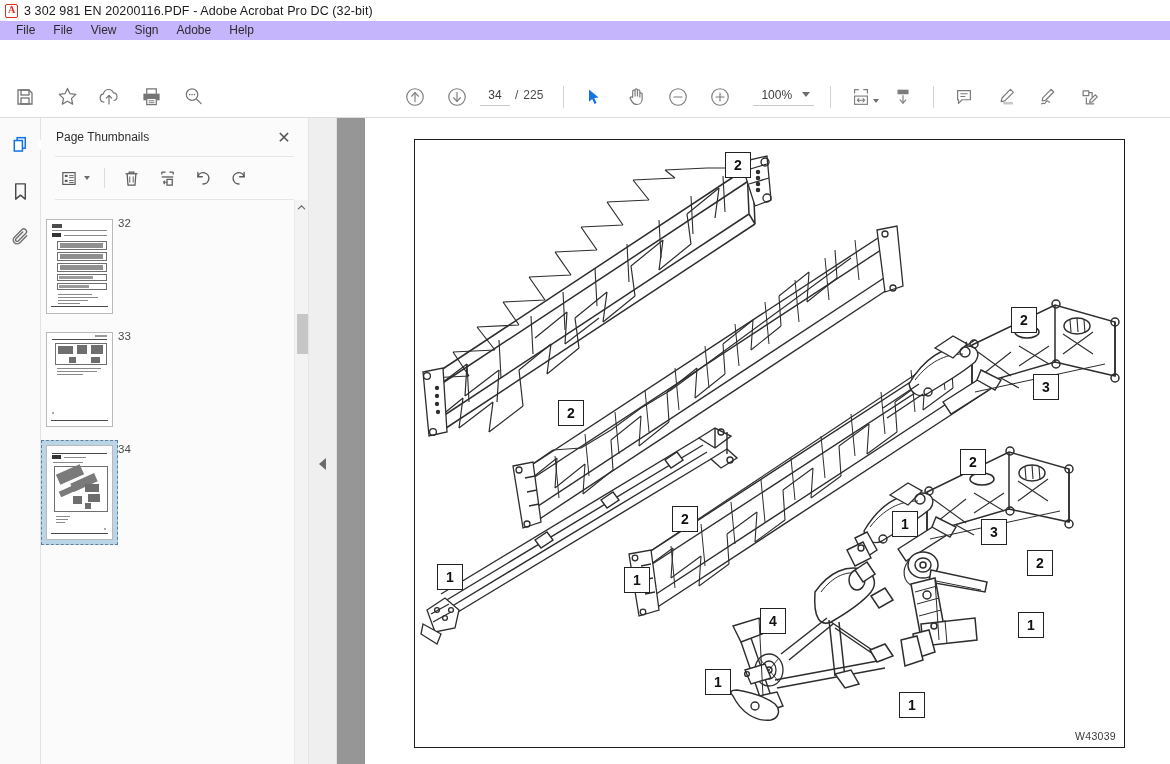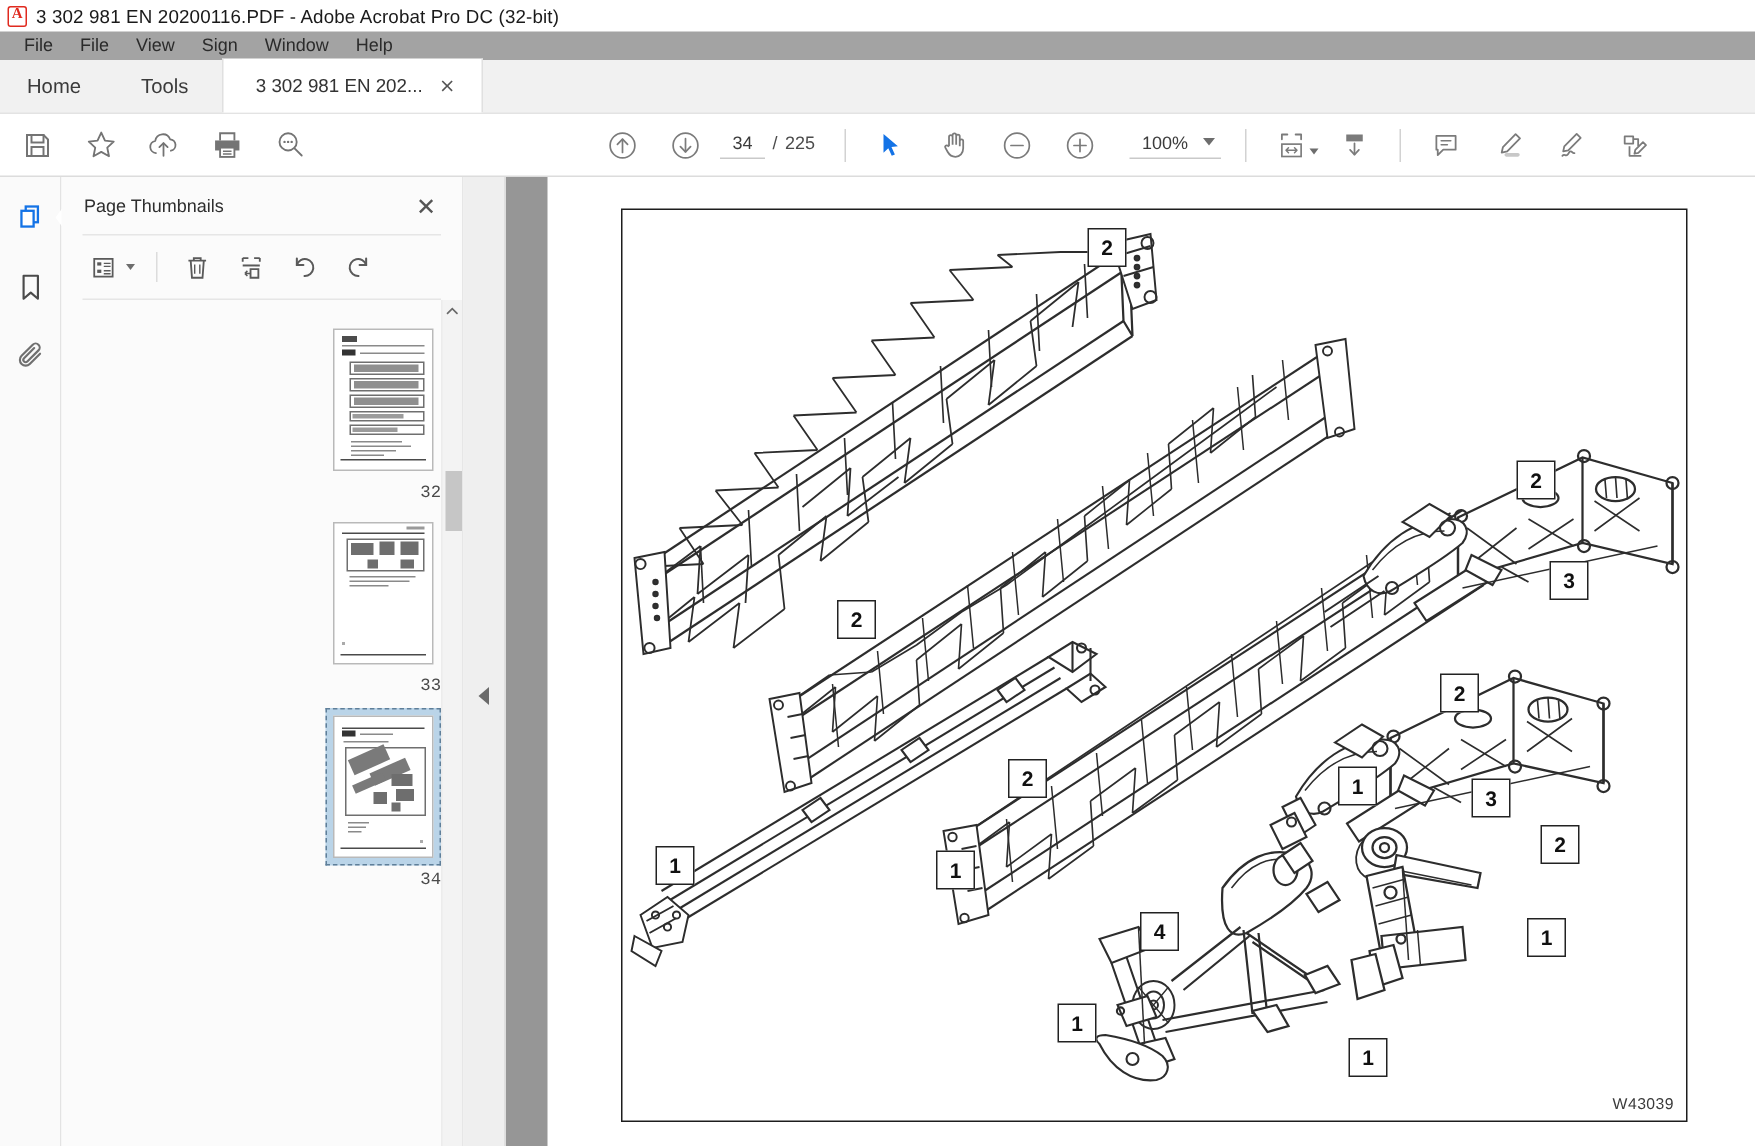--- a/index.html
+++ b/index.html
@@ -30,21 +30,21 @@
     text-align: center; font-family: "Liberation Serif", serif;
   }
   .titlebar .title-text {
     font-size: 12.5px; color: #1a1a1a; white-space: nowrap;
     letter-spacing: .1px;
   }
 
   
   .menubar {
     position: absolute; top: 21px; left: 0; width: 1170px; height: 19px;
-    background: #a3a3a3; display: flex; align-items: center;
+    background: #c4b5fd; display: flex; align-items: center;
     padding-left: 7px;
   }
   .menubar .mi {
     font-size: 12px; color: #2b2b2b; padding: 0 9px; height: 19px;
     line-height: 19px; cursor: default; white-space: nowrap;
   }
 
   
   .tabstrip {
     position: absolute; top: 40px; left: 0; width: 1170px; height: 36px;
@@ -162,23 +162,22 @@
 
   .thumbs {
     flex: 1; position: relative; overflow: hidden;
     padding-top: 12px;
   }
   .thumb-scroller {
     position: absolute; top: 0; left: 0; right: 14px; bottom: 0;
     padding-top: 14px;
   }
   .thumb-item {
-    width: 100%; display: flex; flex-direction: column; align-items: flex-end;
+    width: 100%; display: flex; flex-direction: row; align-items: flex-start;
     margin-bottom: 8px;
-    font-family: Liberation Mono, monospace;
   }
   .thumb-box {
     padding: 4px; background: transparent; border: 1px solid transparent;
     cursor: default;
   }
   .thumb-item.selected .thumb-box {
     background: #bad4e8; border: 1px dashed #5f7f99;
   }
   .thumb-page {
     width: 67px; height: 95px; background: #ffffff;
@@ -258,36 +257,24 @@
   <div class="titlebar">
     <div class="acro-logo"></div>
     <div class="title-text">3 302 981 EN 20200116.PDF - Adobe Acrobat Pro DC (32-bit)</div>
   </div>
 
   <div class="menubar">
     <div class="mi">File</div>
     <div class="mi">File</div>
     <div class="mi">View</div>
     <div class="mi">Sign</div>
-    <div class="mi">Window</div>
+    <div class="mi">Adobe</div>
     <div class="mi">Help</div>
   </div>
 
-  <div class="tabstrip">
-    <div class="tab home">
-      <span>Home</span>
-    </div>
-    <div class="tab home">
-      <span>Tools</span>
-    </div>
-    <div class="tab doc">
-      <span>3 302 981 EN 202...</span>
-      <span class="close-x">×</span>
-    </div>
-  </div>
 
   <div class="toolbar">
     <div class="tb-group" style="margin-left:4px;">
 
       <div class="tb-btn">
         <svg width="20" height="20" viewBox="0 0 20 20" fill="none" stroke="#747474" stroke-width="1.3">
           <path d="M3 3h11l3 3v11H3z"></path>
           <rect x="6" y="3" width="8" height="5"></rect>
           <rect x="6" y="11" width="8" height="6"></rect>
         </svg>

